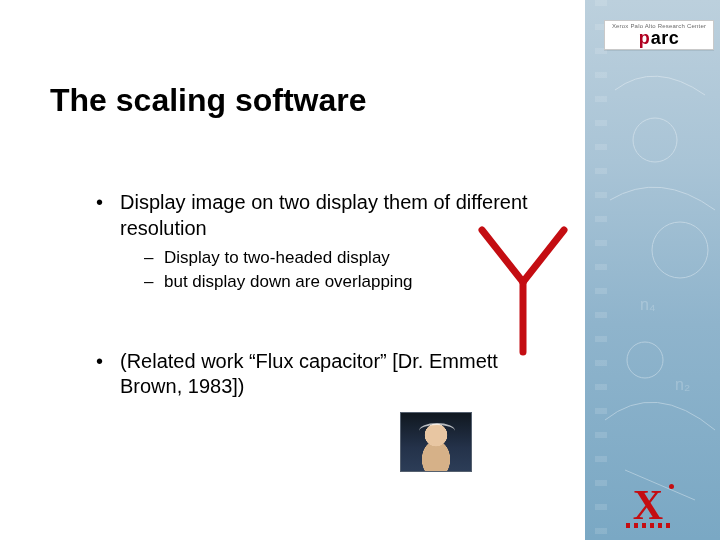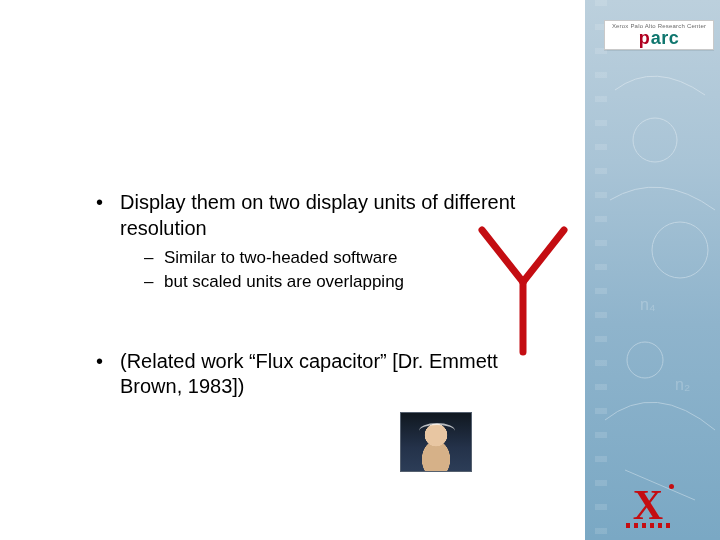--- a/index.html
+++ b/index.html
@@ -75,21 +75,21 @@
     line-height: 1;
   }
   .parc-badge .p {
     font-size: 18px;
     font-weight: 700;
     color: #b00020;
   }
   .parc-badge .arc {
     font-size: 18px;
     font-weight: 700;
-    color: #0f766e;
+    color: #000000;
     letter-spacing: 0.5px;
   }
   .x-logo {
     position: absolute;
     right: 48px;
     bottom: 14px;
     width: 48px;
     height: 44px;
     display: flex;
     align-items: flex-end;
@@ -232,28 +232,29 @@
           <span class="arc">arc</span>
       </span>
     </div>
     <div class="x-logo">
       <span class="x">X</span>
       <span class="dot"></span>
       <span class="stripe"></span>
     </div>
   </div>
 
+  <div class="title">The scaling software</div>
 
   <div class="body">
     <ul class="top">
       <li>
-        <span>Display them on two display units of different resolution</span>
+        <span>Display image on two display them of different resolution</span>
         <ul class="sub">
-          <li>Similar to two-headed software</li>
-          <li>but scaled units are overlapping</li>
+          <li>Display to two-headed display</li>
+          <li>but display down are overlapping</li>
         </ul>
       </li>
     </ul>
     <div class="gap"></div>
     <ul class="top">
       <li>
         <span>(Related work “Flux capacitor” [Dr. Emmett Brown, 1983])</span>
       </li>
     </ul>
   </div>

